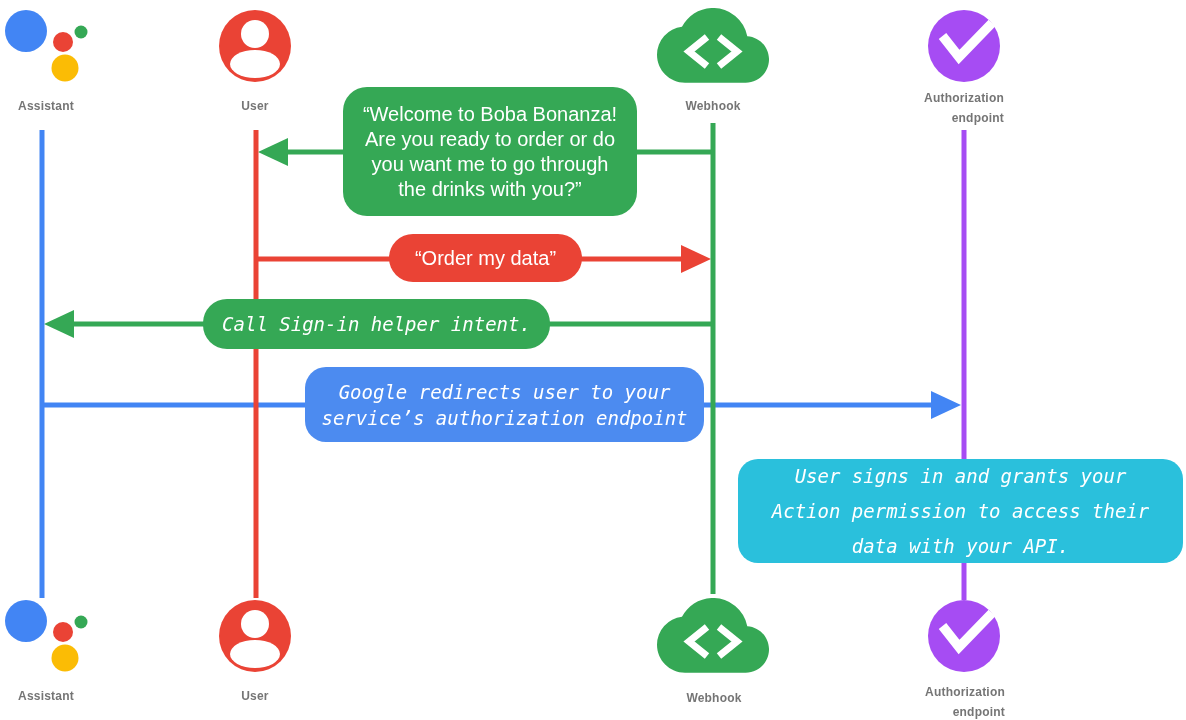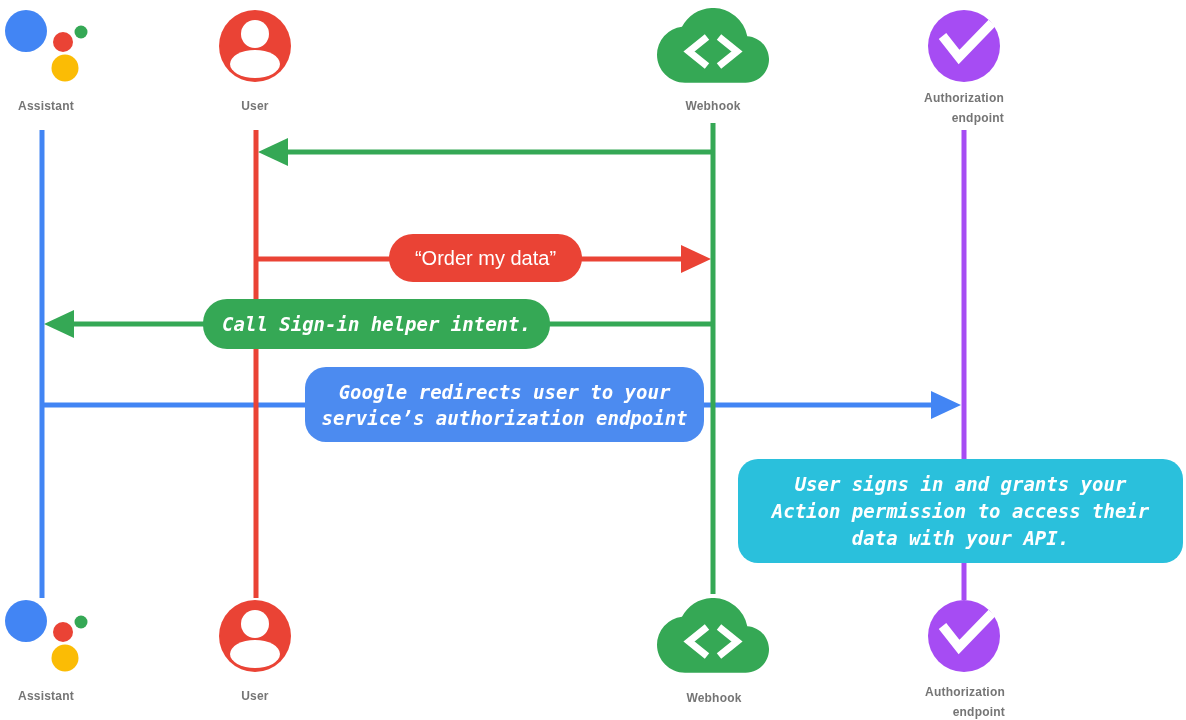--- a/index.html
+++ b/index.html
@@ -27,32 +27,32 @@
     position:absolute;z-index:2;transform:translateX(-50%);
     font-weight:700;font-size:12px;line-height:20px;color:var(--label_gray);
     text-align:right;white-space:pre-line;letter-spacing:0.2px;
   }
   .bubble{
     position:absolute;z-index:3;display:grid;place-items:center;
     color:var(--bubble_text);border-radius:24px;text-align:center;
   }
   .bubble .msg{white-space:pre-line;}
   .speech{font-weight:500;font-family:"Liberation Sans",sans-serif;}
-  .code{font-style:italic;font-weight:700;font-family:"DejaVu Sans Mono",monospace;}
+  .code{font-style:italic;font-weight:400;font-family:"DejaVu Sans Mono",monospace;}
 
   #box-welcome{left:343px;top:87px;width:294px;height:129px;background:var(--green);
     font-size:20px;line-height:25px;}
   #box-order{left:389px;top:234px;width:193px;height:48px;background:var(--red);
     font-size:20px;line-height:24px;}
   #box-signin{left:203px;top:299px;width:347px;height:50px;background:var(--green);
     font-size:19px;line-height:24px;}
   #box-redirect{left:305px;top:367px;width:399px;height:75px;background:var(--blue_box);
     font-size:19px;line-height:26px;border-radius:21px;}
   #box-grants{left:738px;top:459px;width:445px;height:104px;background:var(--cyan);
-    font-size:19px;line-height:27px;border-radius:20px;}
+    font-size:19px;line-height:35px;border-radius:20px;}
 </style>
 </head>
 <body>
 
 <div id="stage">
 
   <svg id="lines-layer" width="1186" height="720" viewBox="0 0 1186 720">
 
     <line class="st-green" x1="280" y1="152" x2="713" y2="152"></line>
     <polygon class="f-green" points="258,152 288,138 288,166"></polygon>
@@ -139,20 +139,26 @@
   <div class="actor-label" style="left:713px;top:96px">Webhook</div>
   <div class="actor-label" style="left:964px;top:88px">Authorization
 endpoint</div>
 
   <div class="actor-label" style="left:46px;top:686px">Assistant</div>
   <div class="actor-label" style="left:255px;top:686px">User</div>
   <div class="actor-label" style="left:714px;top:688px">Webhook</div>
   <div class="actor-label" style="left:965px;top:682px">Authorization
 endpoint</div>
 
+  <div class="bubble speech" id="box-welcome">
+    <span class="msg">“Welcome to Boba Bonanza!
+Are you ready to order or do
+you want me to go through
+the drinks with you?”</span>
+  </div>
 
   <div class="bubble speech" id="box-order">
     <span class="msg">“Order my data”</span>
   </div>
 
   <div class="bubble code" id="box-signin">
     <span class="msg">Call Sign-in helper intent.</span>
   </div>
 
   <div class="bubble code" id="box-redirect">

